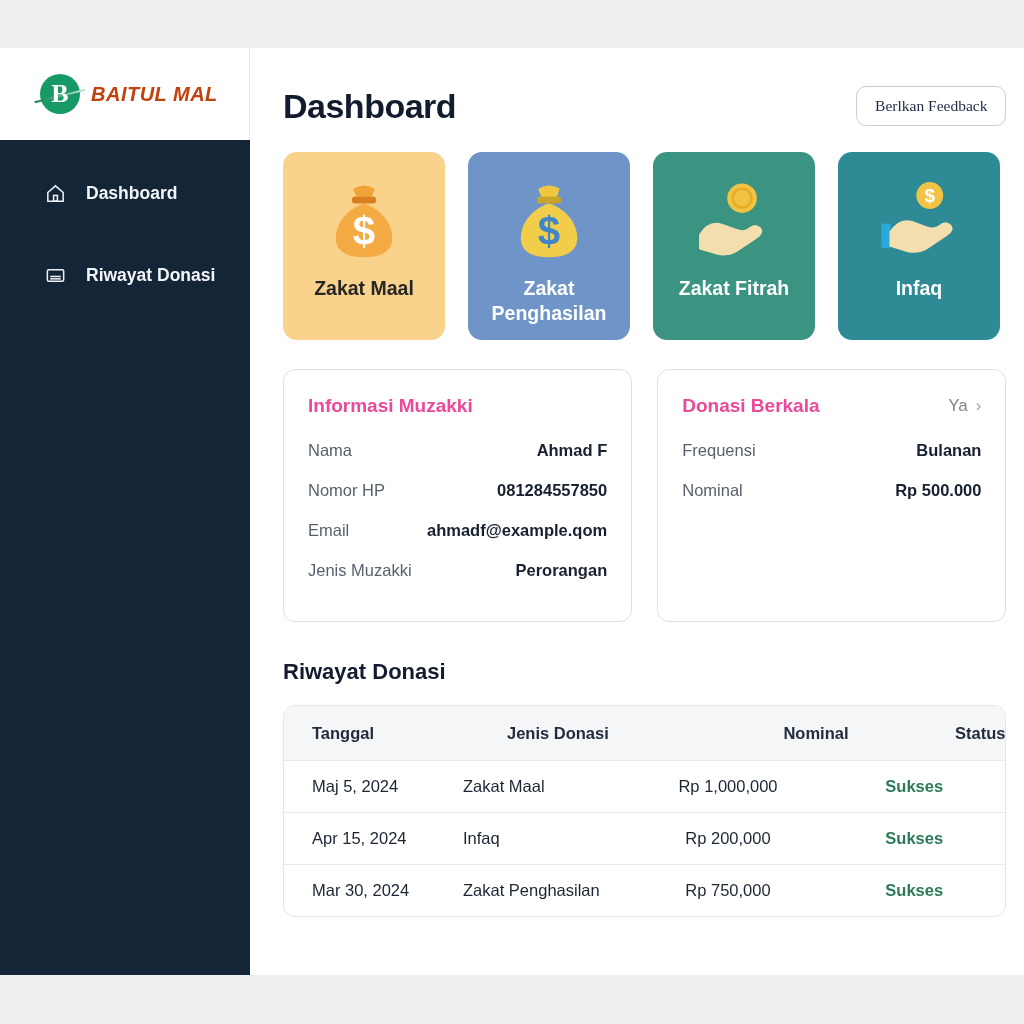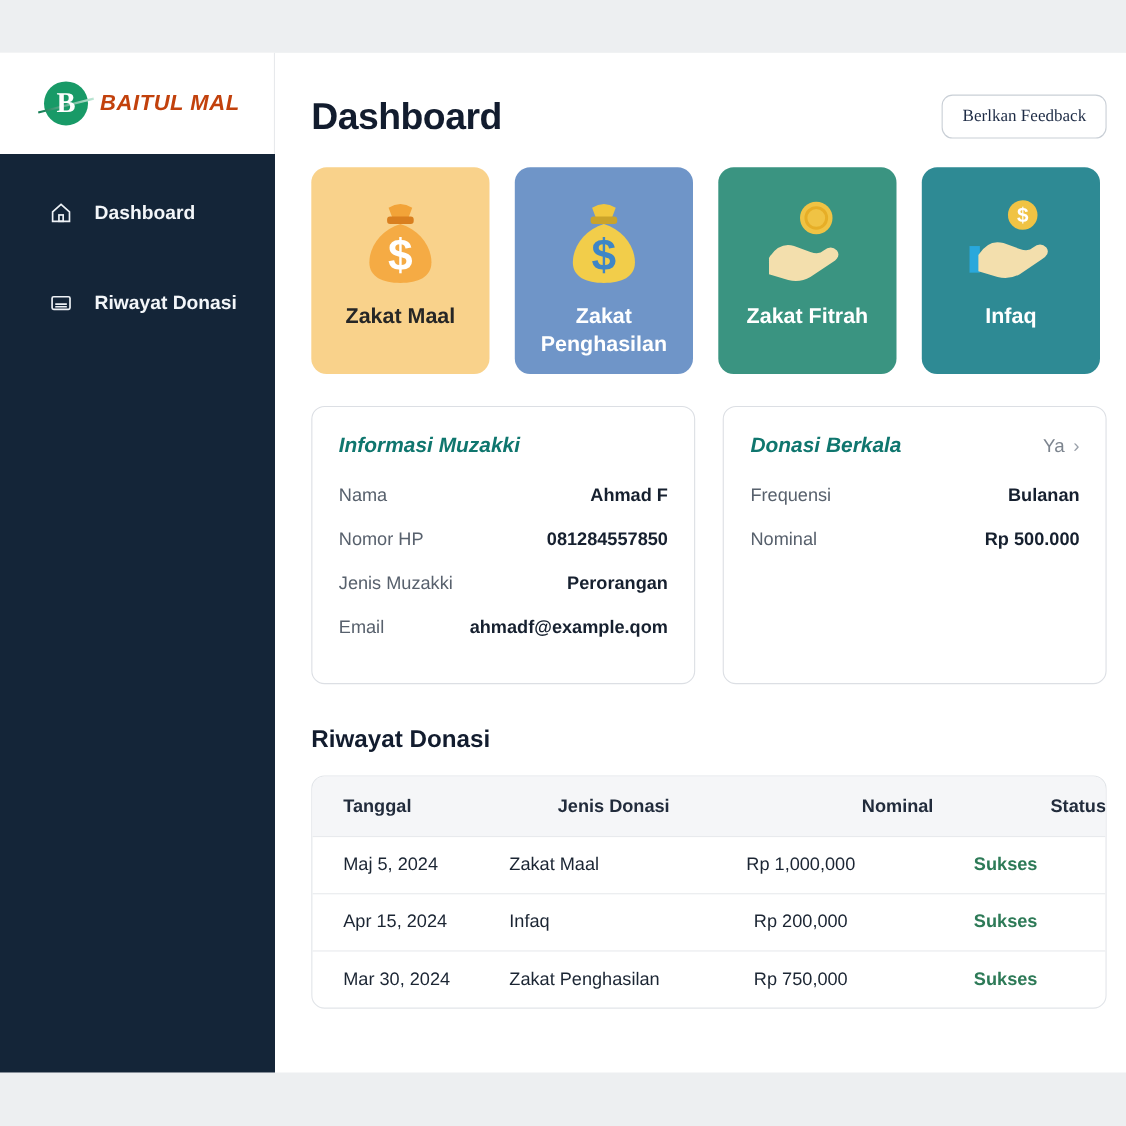--- a/index.html
+++ b/index.html
@@ -66,21 +66,21 @@
     font-size:19.5px; font-weight:700; text-align:center; line-height:1.3; padding:8px 10px 0;
   }
 
   
   .info-row { display:flex; gap:25px; margin-top:29px; }
   .info-card {
     flex:1; height:253px; background:#ffffff; border:1px solid #dcdfe4;
     border-radius:12px; padding:25px 24px;
   }
   .info-card-header { display:flex; justify-content:space-between; align-items:center; }
-  .info-card-title { font-size:19px; font-weight:700; color:#0f766e;font-style:italic; }
+  .info-card-title { font-size:19px; font-weight:700; color:#ec4899; }
   .card-link { display:flex; align-items:center; gap:8px; color:#7d858f; font-size:17px; cursor:pointer; }
   .card-link .chev { font-size:17px; color:#9aa1aa; }
   .kv-rows { margin-top:24px; }
   .kv-row { display:flex; justify-content:space-between; align-items:center; margin-bottom:21px; }
   .kv-label { color:#58616d; font-size:16.5px; }
   .kv-value { color:#16202f; font-size:16.5px; font-weight:700; }
 
   
   .history-title { margin-top:37px; font-size:22px; font-weight:700; color:#121c2e; }
   .table {
@@ -195,26 +195,26 @@
         <div class="kv-rows">
           <div class="kv-row">
             <span class="kv-label">Nama</span>
             <span class="kv-value">Ahmad F</span>
           </div>
           <div class="kv-row">
             <span class="kv-label">Nomor HP</span>
             <span class="kv-value">081284557850</span>
           </div>
           <div class="kv-row">
+            <span class="kv-label">Email</span>
+            <span class="kv-value">ahmadf@example.qom</span>
+          </div>
+          <div class="kv-row">
             <span class="kv-label">Jenis Muzakki</span>
             <span class="kv-value">Perorangan</span>
-          </div>
-          <div class="kv-row">
-            <span class="kv-label">Email</span>
-            <span class="kv-value">ahmadf@example.qom</span>
           </div>
         </div>
       </div>
 
       <div class="info-card">
         <div class="info-card-header">
           <div class="info-card-title">Donasi Berkala</div>
           <div class="card-link">
             <span>Ya</span>
             <span class="chev">›</span>

